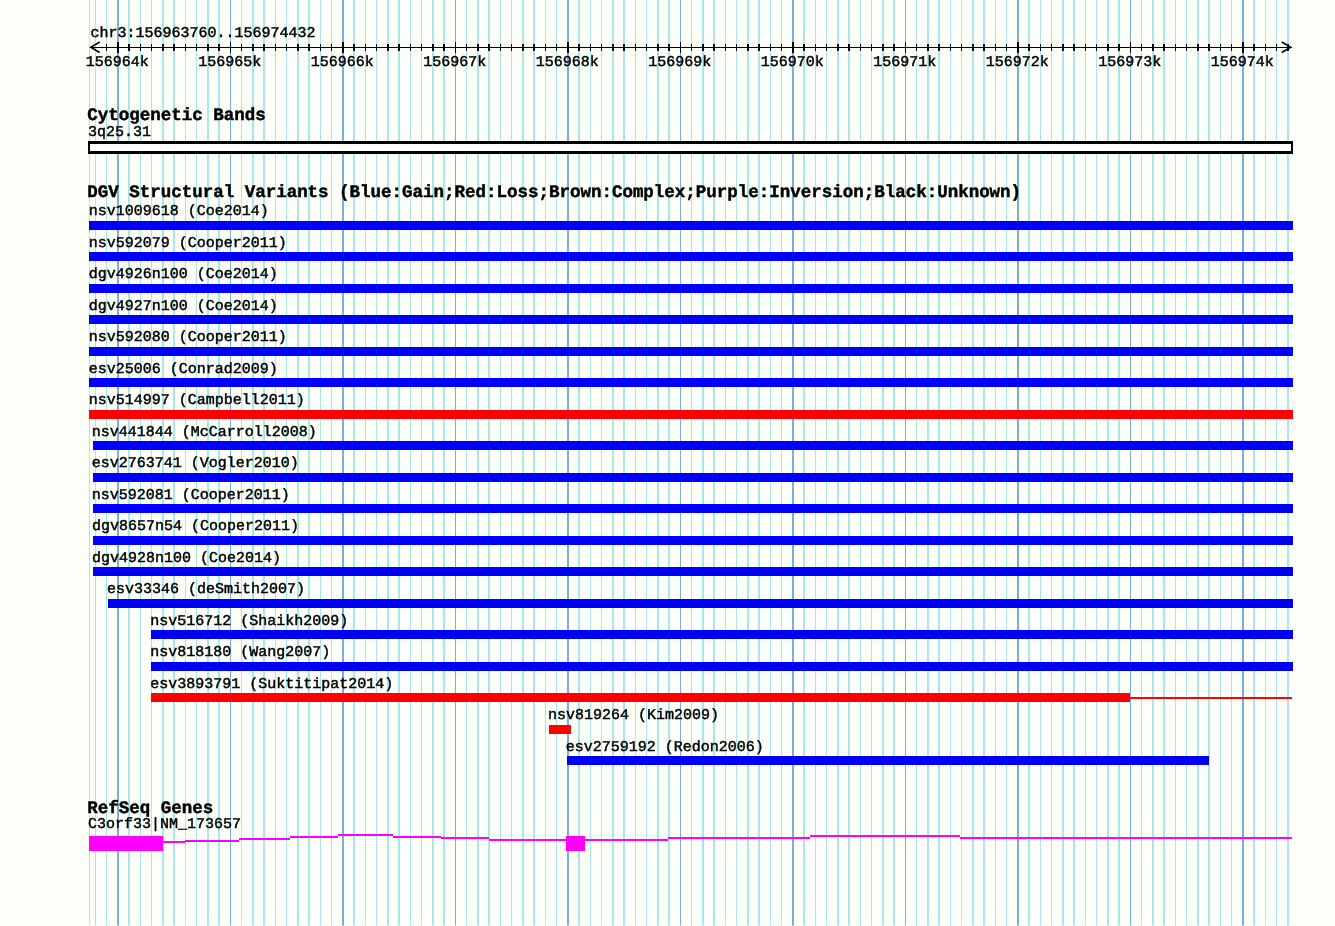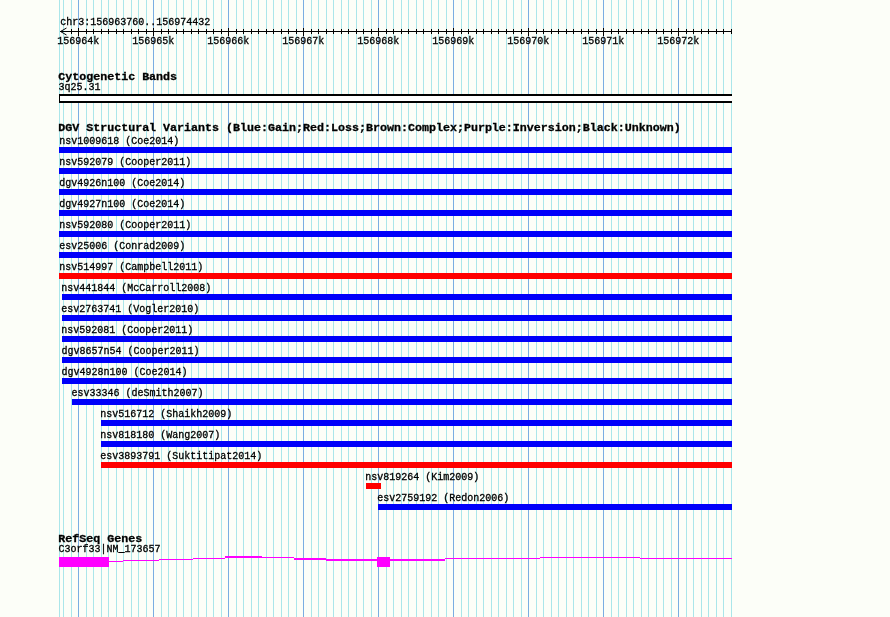--- a/index.html
+++ b/index.html
@@ -1,17 +1,17 @@
 <!DOCTYPE html>
 <html><head>
 <meta charset="utf-8">
 <title>Genome Browser</title>
 <style>
 html,body{margin:0;padding:0;background:#fcfef8;}
-#page{position:relative;width:732px;height:617px;overflow:hidden;}
+#page{position:relative;width:890px;height:617px;overflow:hidden;}
 </style>
 </head>
 <body>
 <div id="page">
 <svg width="890" height="617" viewBox="0 0 890 617">
 <rect x="0" y="0" width="890" height="617" fill="#fcfef8"></rect>
 <g stroke="#aae6ea" stroke-width="1" shape-rendering="crispEdges">
 <line x1="59.5" y1="0" x2="59.5" y2="617"></line>
 <line x1="63.50" y1="0" x2="63.50" y2="617"></line>
 <line x1="71.00" y1="0" x2="71.00" y2="617"></line>

